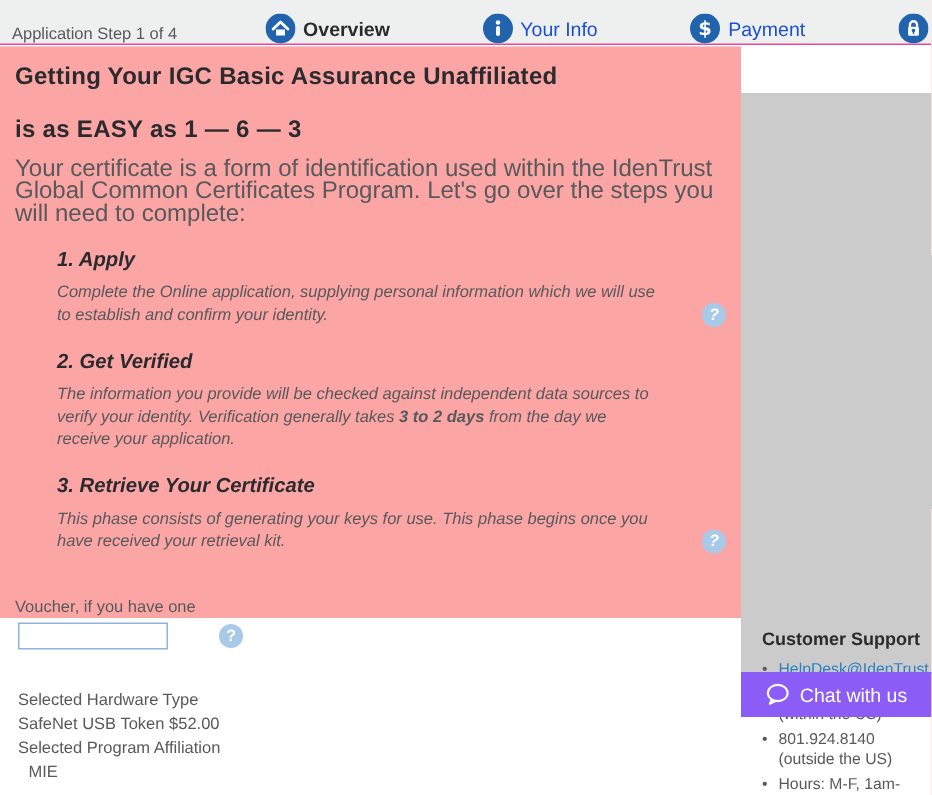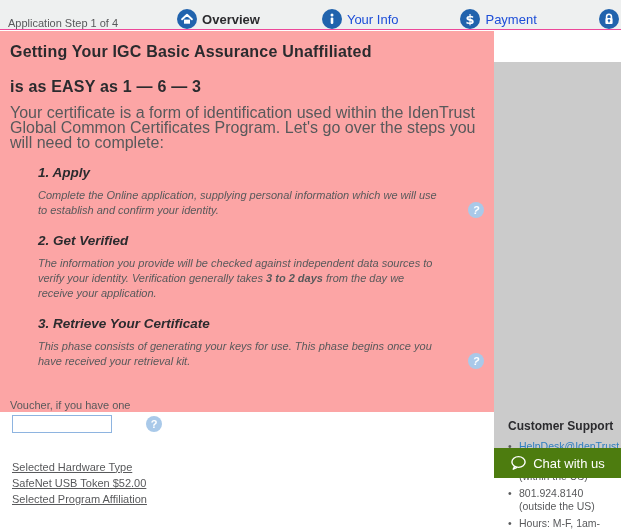--- a/index.html
+++ b/index.html
@@ -31,34 +31,34 @@
                justify-content:center; flex:0 0 16px; cursor:pointer; }
   .help-spacer { width:16px; flex:0 0 16px; }
 
   .voucher { margin-top:30px; }
   .voucher-label { font-size:11px; color:#58595b; }
   .voucher-row { display:flex; align-items:center; margin-top:4px; margin-left:2px; }
   .voucher-input { width:100px; height:18px; border:1px solid #8eb4e0; font-size:11px;
                    padding:0 3px; outline:none; font-family:"Liberation Sans", sans-serif; }
   .voucher-row .help-icon { margin-left:34px; }
 
-  .selected { margin-top:26px; margin-left:2px; font-size:11px; color:#58595b; line-height:16px;text-decoration:underline; }
+  .selected { margin-top:26px; margin-left:2px; font-size:11px; color:#58595b; line-height:16px; }
   .selected .indent { padding-left:7px; }
 
   
   .sidebar { position:absolute; top:33px; right:0; width:127px; height:416px; background:#cbcbcb;margin-top:29px; }
   .support { position:absolute; top:357px; left:14px; right:4px; }
   .support-title { font-size:12px; font-weight:bold; color:#2b2b2e; margin-bottom:7px; }
   .support-list { list-style:none; font-size:10.5px; color:#58595b; line-height:13.5px; }
   .support-list li { position:relative; padding-left:11px; margin-bottom:3px; }
   .support-list li::before { content:"\2022"; position:absolute; left:0; top:0; color:#58595b; }
   .support-link { color:#2e7fc0; text-decoration:none; cursor:pointer; }
   .support-sub { display:block; }
 
-  .chatbar { position:absolute; bottom:0; left:0; width:100%; height:30px; background:#4d7c0f;
+  .chatbar { position:absolute; bottom:0; left:0; width:100%; height:30px; background:#8b5cf6;
              display:flex; align-items:center; justify-content:center; gap:6px;
              color:#fff; font-size:13px; cursor:pointer; }
 </style>
 </head>
 <body>
 
 <div class="page">
 
   <div class="topbar">
     <span class="step-label">Application Step 1 of 4</span>
@@ -152,20 +152,21 @@
       <div class="voucher-row">
         <input class="voucher-input" type="text" value="" style="">
         <span class="help-icon">?</span>
       </div>
     </div>
 
     <div class="selected">
       <div>Selected Hardware Type</div>
       <div>SafeNet USB Token $52.00</div>
       <div>Selected Program Affiliation</div>
+      <div class="indent">MIE</div>
     </div>
 
   </div>
 
   <div class="sidebar">
     <div class="support">
       <div class="support-title">Customer Support</div>
       <ul class="support-list">
         <li>
           <a class="support-link">HelpDesk@IdenTrust.com</a>

